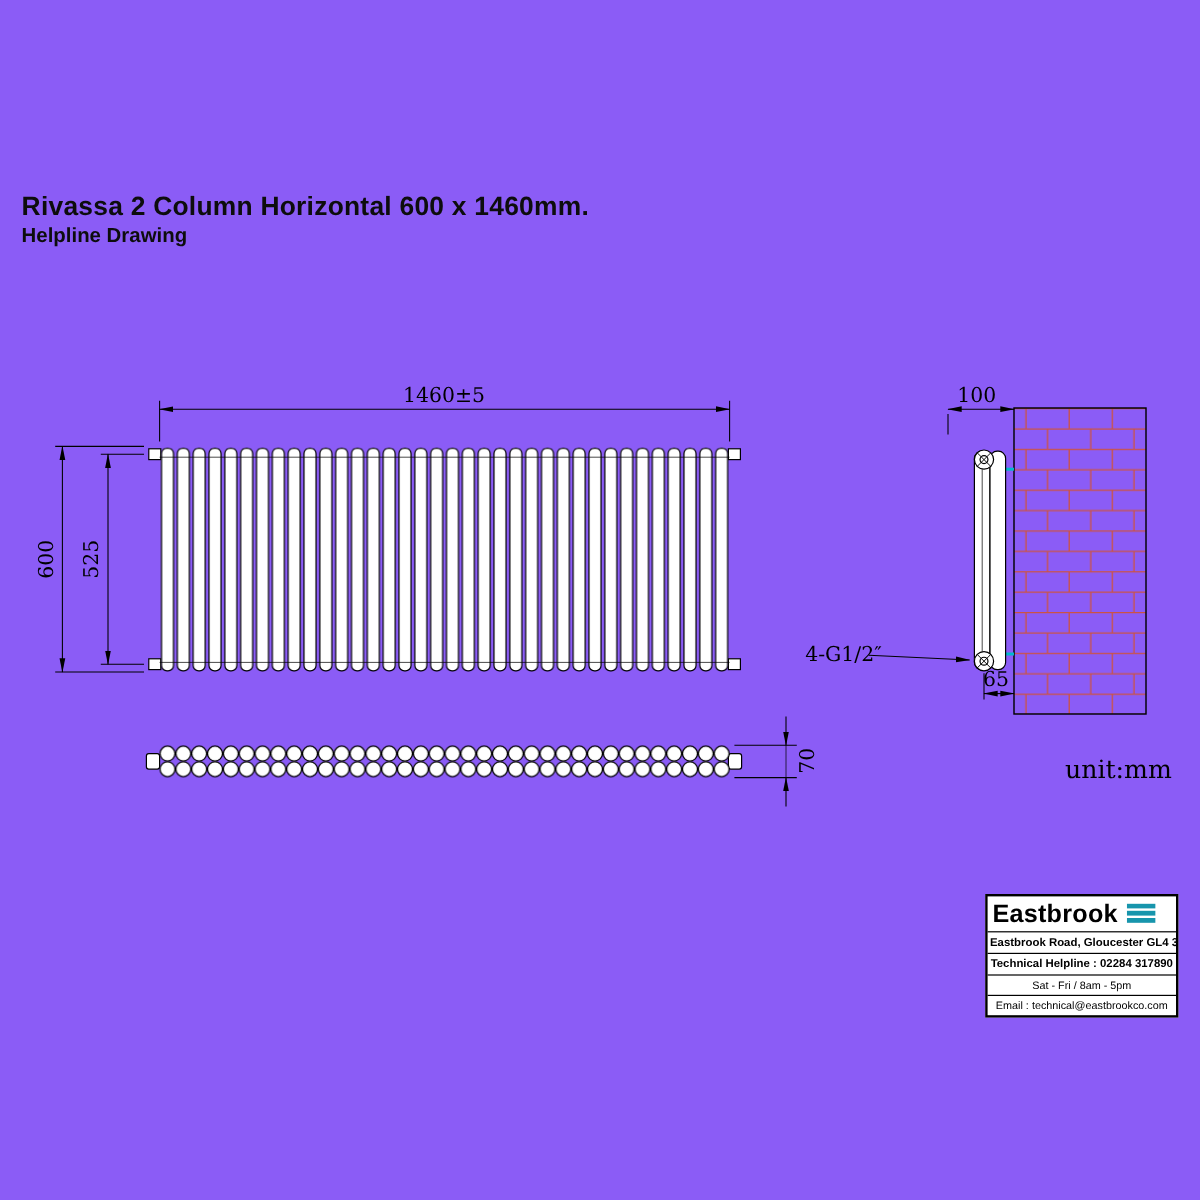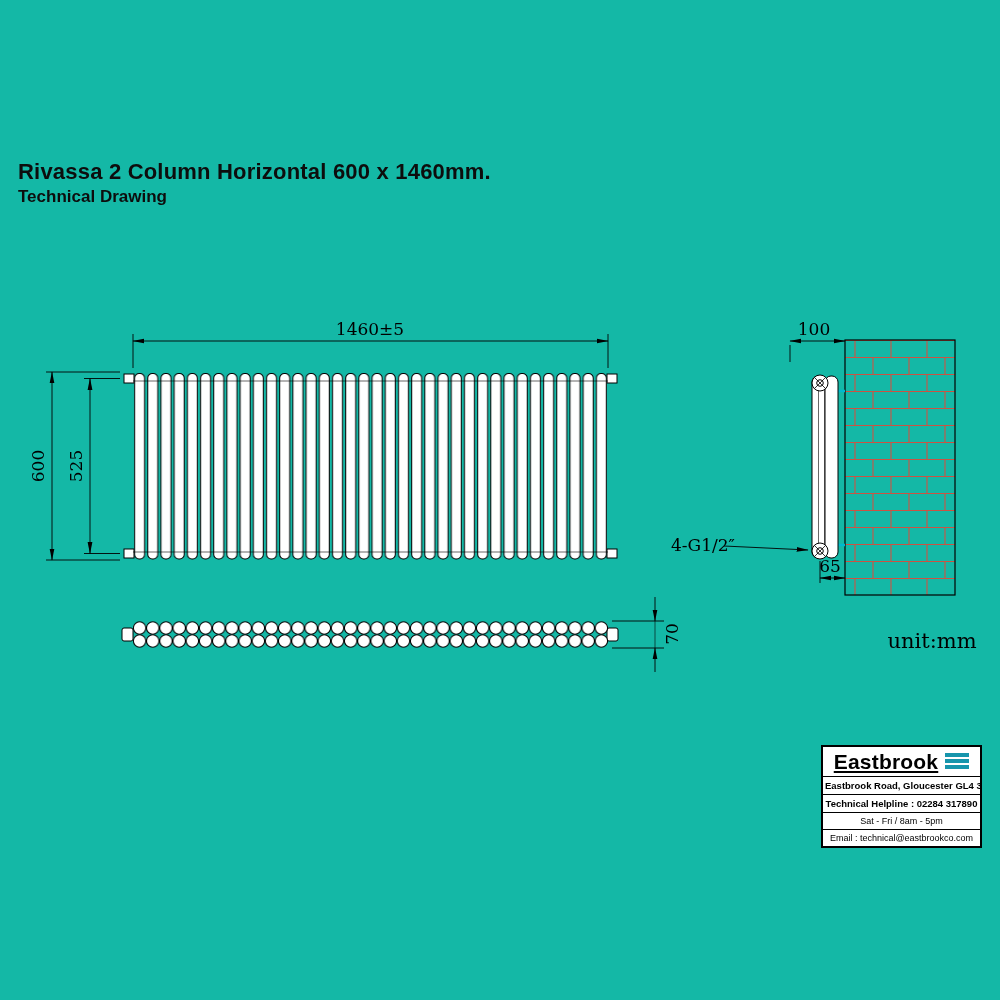--- a/index.html
+++ b/index.html
@@ -1,42 +1,42 @@
 <!DOCTYPE html>
 <html><head>
 <meta charset="utf-8">
 <style>
   * { margin:0; padding:0; box-sizing:border-box; }
   html,body { width:1000px; height:1000px; background:#ffffff; font-family:"Liberation Sans", sans-serif; }
-  .page { position:relative; width:1000px; height:1000px; background:#14b8a6; overflow:hidden; }
+  .page { position:relative; width:1000px; height:1000px; background:#8b5cf6; overflow:hidden; }
 
   .header { position:absolute; left:18px; top:159px; }
   .title { font-size:22px; font-weight:bold; color:#0d0d0d; letter-spacing:0.2px; }
   .subtitle { font-size:17px; font-weight:bold; color:#0d0d0d; margin-top:2px; }
 
   svg.drawing { position:absolute; left:0; top:0; width:1000px; height:1000px; }
   text.dim  { font-family:"DejaVu Serif", serif; font-size:17px; fill:#000; }
   text.unit { font-family:"DejaVu Serif", serif; font-size:21px; fill:#000; }
 
   .brand-box { position:absolute; left:821px; top:745px; width:161px; border:2px solid #000; background:#fff; text-align:center; }
-  .brand-row { display:flex; align-items:center; justify-content:center; gap:7px; padding:3px 4px 2px 4px; border-bottom:1px solid #000;text-decoration:underline; }
+  .brand-row { display:flex; align-items:center; justify-content:flex-start; gap:7px; padding:3px 4px 2px 4px; border-bottom:1px solid #000; }
   .brand-name { font-size:21px; font-weight:bold; color:#000; letter-spacing:0.2px; }
   .brand-icon { display:inline-block; line-height:0; }
   .brand-line { font-size:9px; color:#000; padding:3px 2px; border-bottom:1px solid #000; white-space:nowrap; overflow:hidden; }
   .brand-line.strong { font-weight:bold; font-size:9.5px; }
   .brand-line:last-child { border-bottom:none; }
 </style>
 </head>
 <body>
 
 <div class="page">
 
   <div class="header">
     <div class="title">Rivassa 2 Column Horizontal 600 x 1460mm.</div>
-    <div class="subtitle">Technical Drawing</div>
+    <div class="subtitle">Helpline Drawing</div>
   </div>
 
   <svg class="drawing" viewBox="0 0 1000 1000" xmlns="http://www.w3.org/2000/svg">
     <defs>
       <marker id="arrow" viewBox="0 0 10 10" refX="9.5" refY="5" markerWidth="12" markerHeight="12" orient="auto-start-reverse" markerUnits="userSpaceOnUse">
         <path d="M0,3 L10,5 L0,7 Z" fill="#000"></path>
       </marker>
       <pattern id="cols" x="133" y="373" width="13.194" height="187" patternUnits="userSpaceOnUse">
         <rect x="1.6" y="0.5" width="10" height="185.5" rx="4.5" fill="#fff" stroke="#000" stroke-width="1"></rect>
       </pattern>

